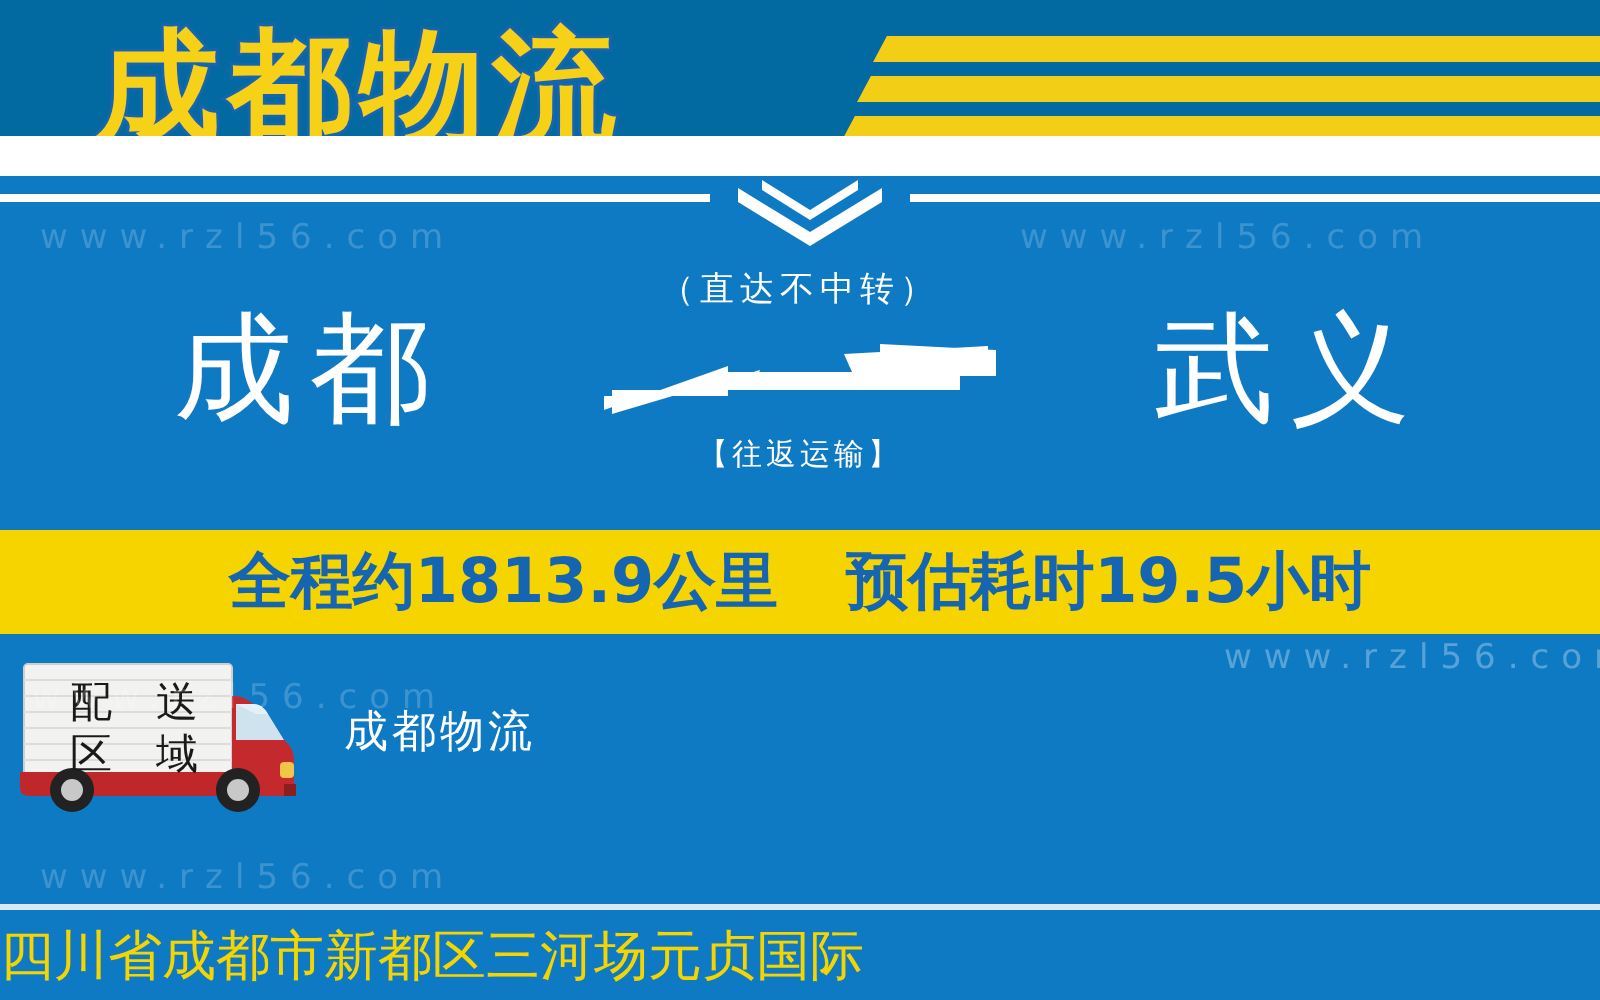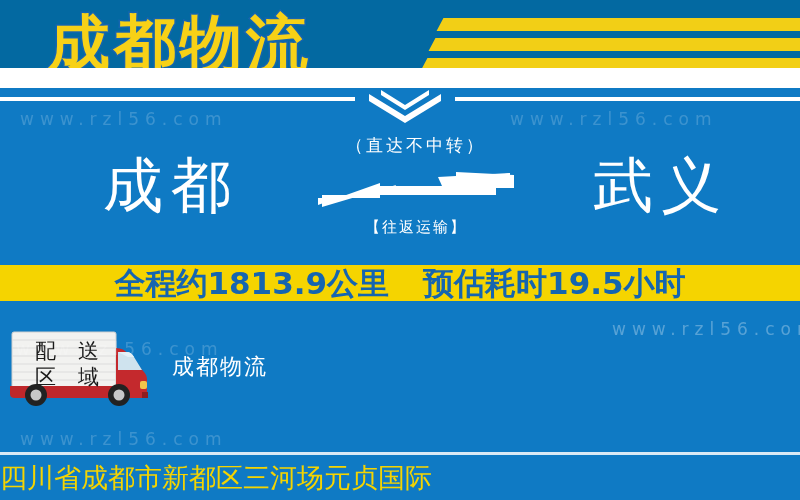--- a/index.html
+++ b/index.html
@@ -66,21 +66,21 @@
   #chevron-wrap {
     position: absolute;
     left: 355px; top: 90px;
     width: 100px; height: 36px;
   }
   #chevron-wrap svg { display: block; }
 
   
   #route {
     position: absolute;
-    left: 16px; top: 128px;
+    left: 0; top: 128px;
     width: 680px; height: 130px; padding-left: 32px;
   }
   .city {
     position: absolute;
     top: 14px;
     width: 250px;
     text-align: center;
     font-size: 60px;
     font-weight: normal;
     color: #ffffff;
@@ -115,21 +115,21 @@
     color: #ffffff;
     letter-spacing: 2px;
     line-height: 32px;
     white-space: nowrap;
   }
 
   
   #stats-band {
     position: absolute;
     left: 0; top: 265px;
-    width: 800px; height: 36px;
+    width: 800px; height: 52px;
     background: #f5d400;
     display: flex;
     align-items: center;
     justify-content: center;
   }
   .stat {
     font-size: 31px;
     font-weight: bold;
     color: #1565b0;
     letter-spacing: 0px;

